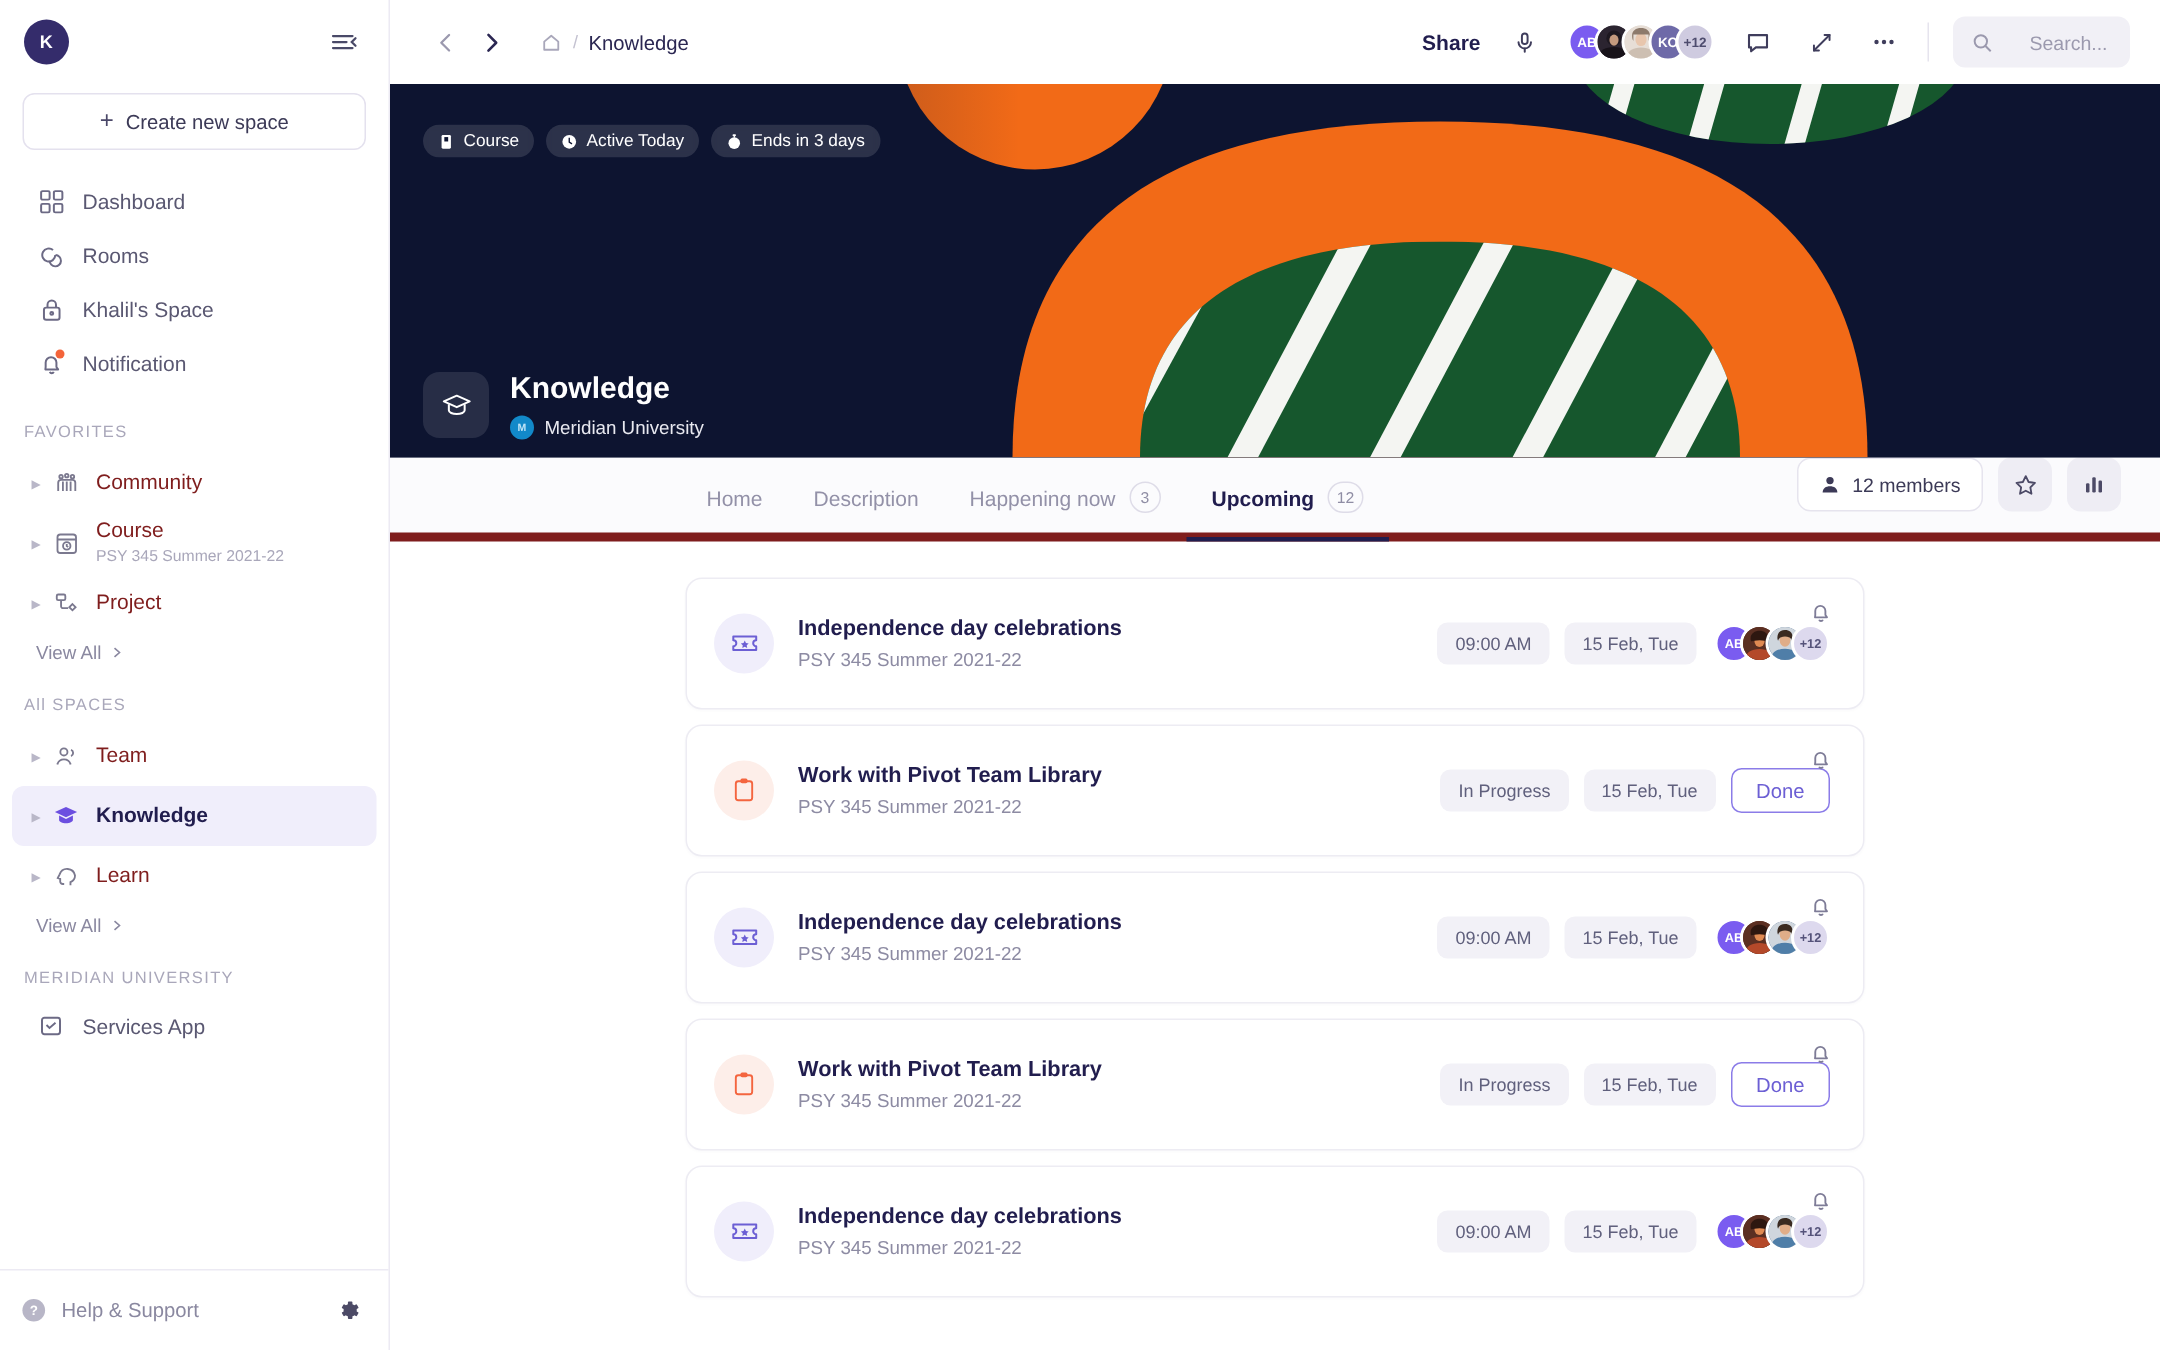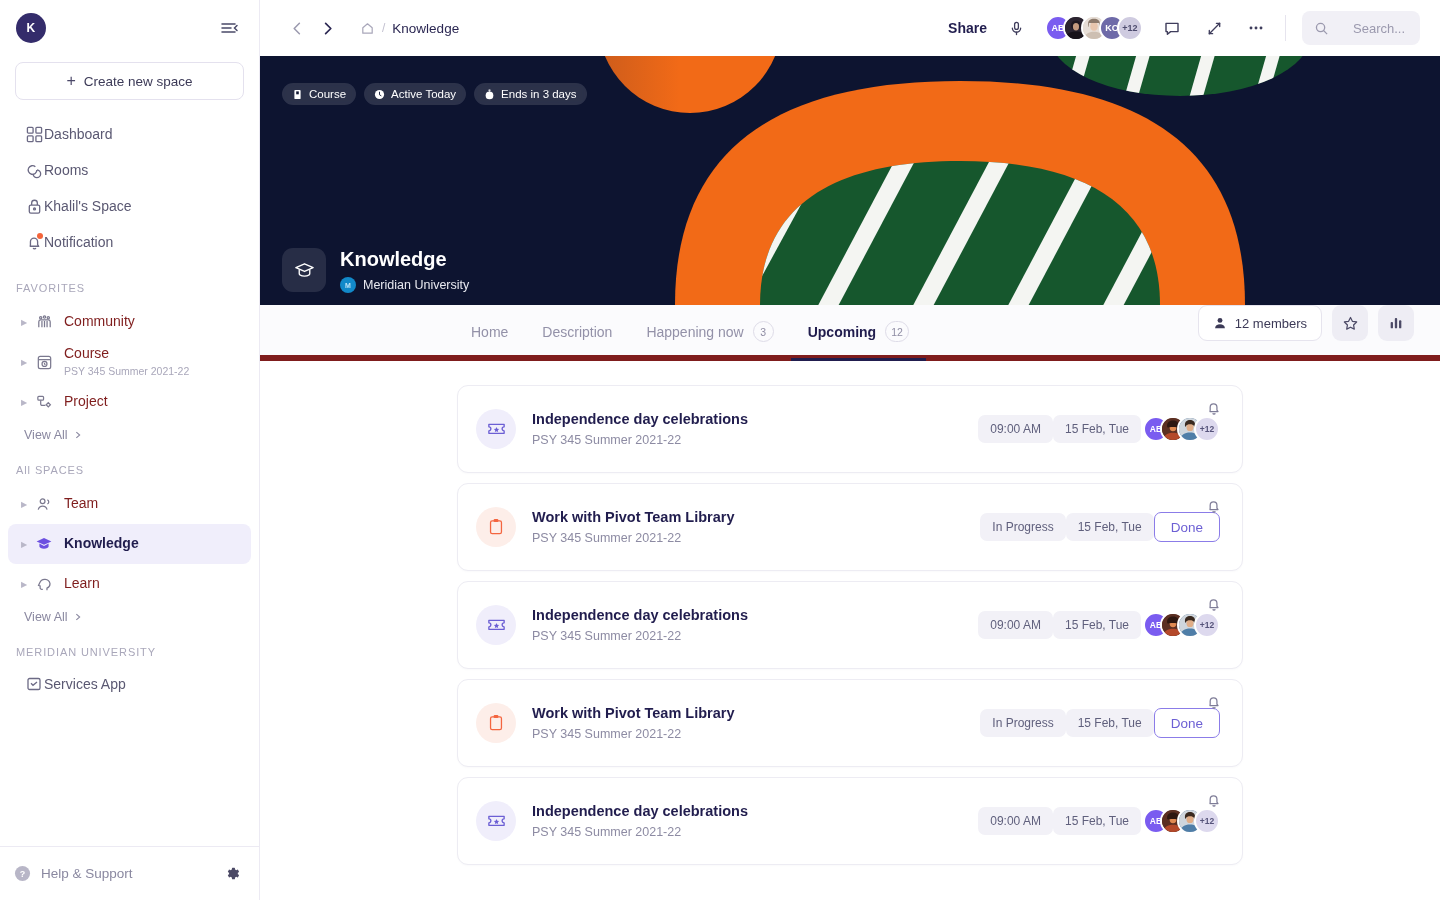--- a/index.html
+++ b/index.html
@@ -39,21 +39,21 @@
     margin: 6px 15px 0 15px; height: 38px;
     border: 1px solid #e4e1ee; border-radius: 8px;
     display: flex; align-items: center; justify-content: center;
     gap: 8px; font-size: 13.5px; color: #3c3a57; font-weight: 500;
     cursor: pointer; background: #fff;
   }
   .create-btn .plus { font-size: 16px; font-weight: 400; color: #4b4869; line-height: 1; }
 
   .nav-list { margin-top: 16px; }
   .nav-item {
-    display: flex; align-items: center; 
+    display: flex; align-items: center; gap: 11px;
     height: 36px; padding: 0 16px; margin: 0 8px;
     border-radius: 8px; cursor: pointer;
     color: #5a5872; font-size: 14px;
   }
   .nav-item .ico { width: 20px; height: 20px; flex: 0 0 20px;
      display: flex; align-items: center; justify-content: center; color: #6c6a85; position: relative; }
   .nav-dot {
     position: absolute; top: 1px; right: 1px; width: 6px; height: 6px;
     border-radius: 50%; background: #f4643a;
   }
@@ -190,21 +190,21 @@
   .card-ico {
     width: 40px; height: 40px; border-radius: 50%;
     display: flex; align-items: center; justify-content: center;
     flex: 0 0 40px; margin-right: 16px;
   }
   .card-ico.ticket { background: #f0eefb; color: #6c5fd4; }
   .card-ico.task { background: #fdeee9; color: #f4653f; }
   .card-txt { display: flex; flex-direction: column; gap: 6px; }
   .card-title { font-size: 14.5px; font-weight: 700; color: #211d4e; }
   .card-sub { font-size: 12.5px; color: #8d8ba3; }
-  .card-right { margin-left: auto; display: flex; align-items: center; }
+  .card-right { margin-left: auto; display: flex; align-items: center; gap: 10px; }
   .pill {
     height: 28px; border-radius: 7px; background: #f2f1f7;
     display: flex; align-items: center; padding: 0 12px;
     font-size: 12px; color: #60607d;
   }
   .card-bell {
     position: absolute; top: 14px; right: 20px;
     color: #7e7c97; cursor: pointer; display:flex;
   }
   .done-btn {

